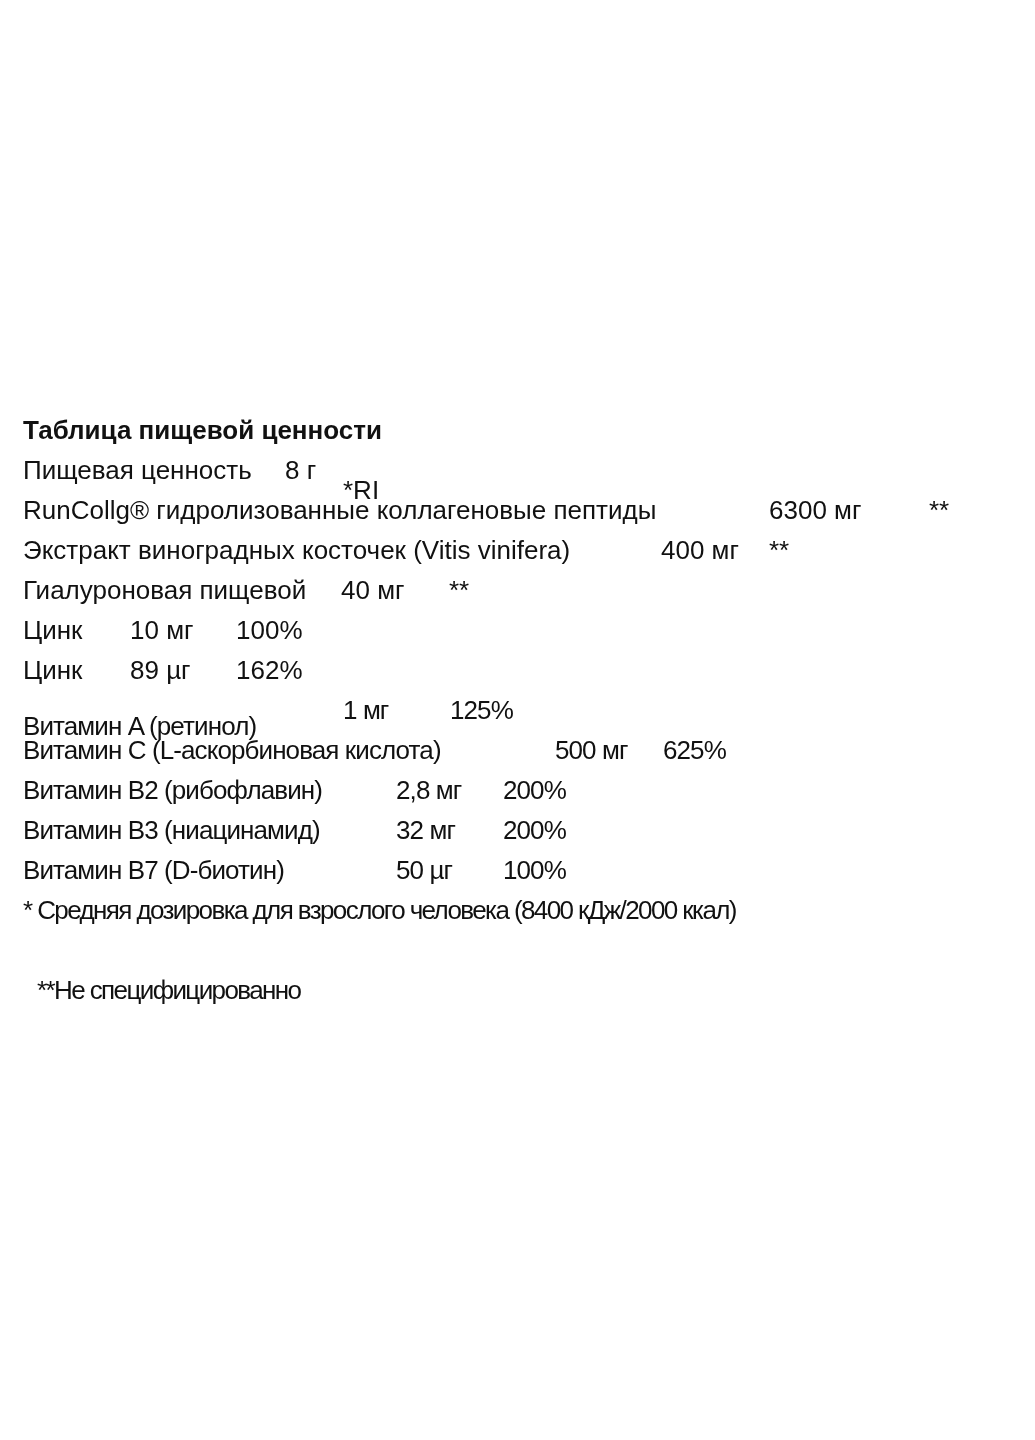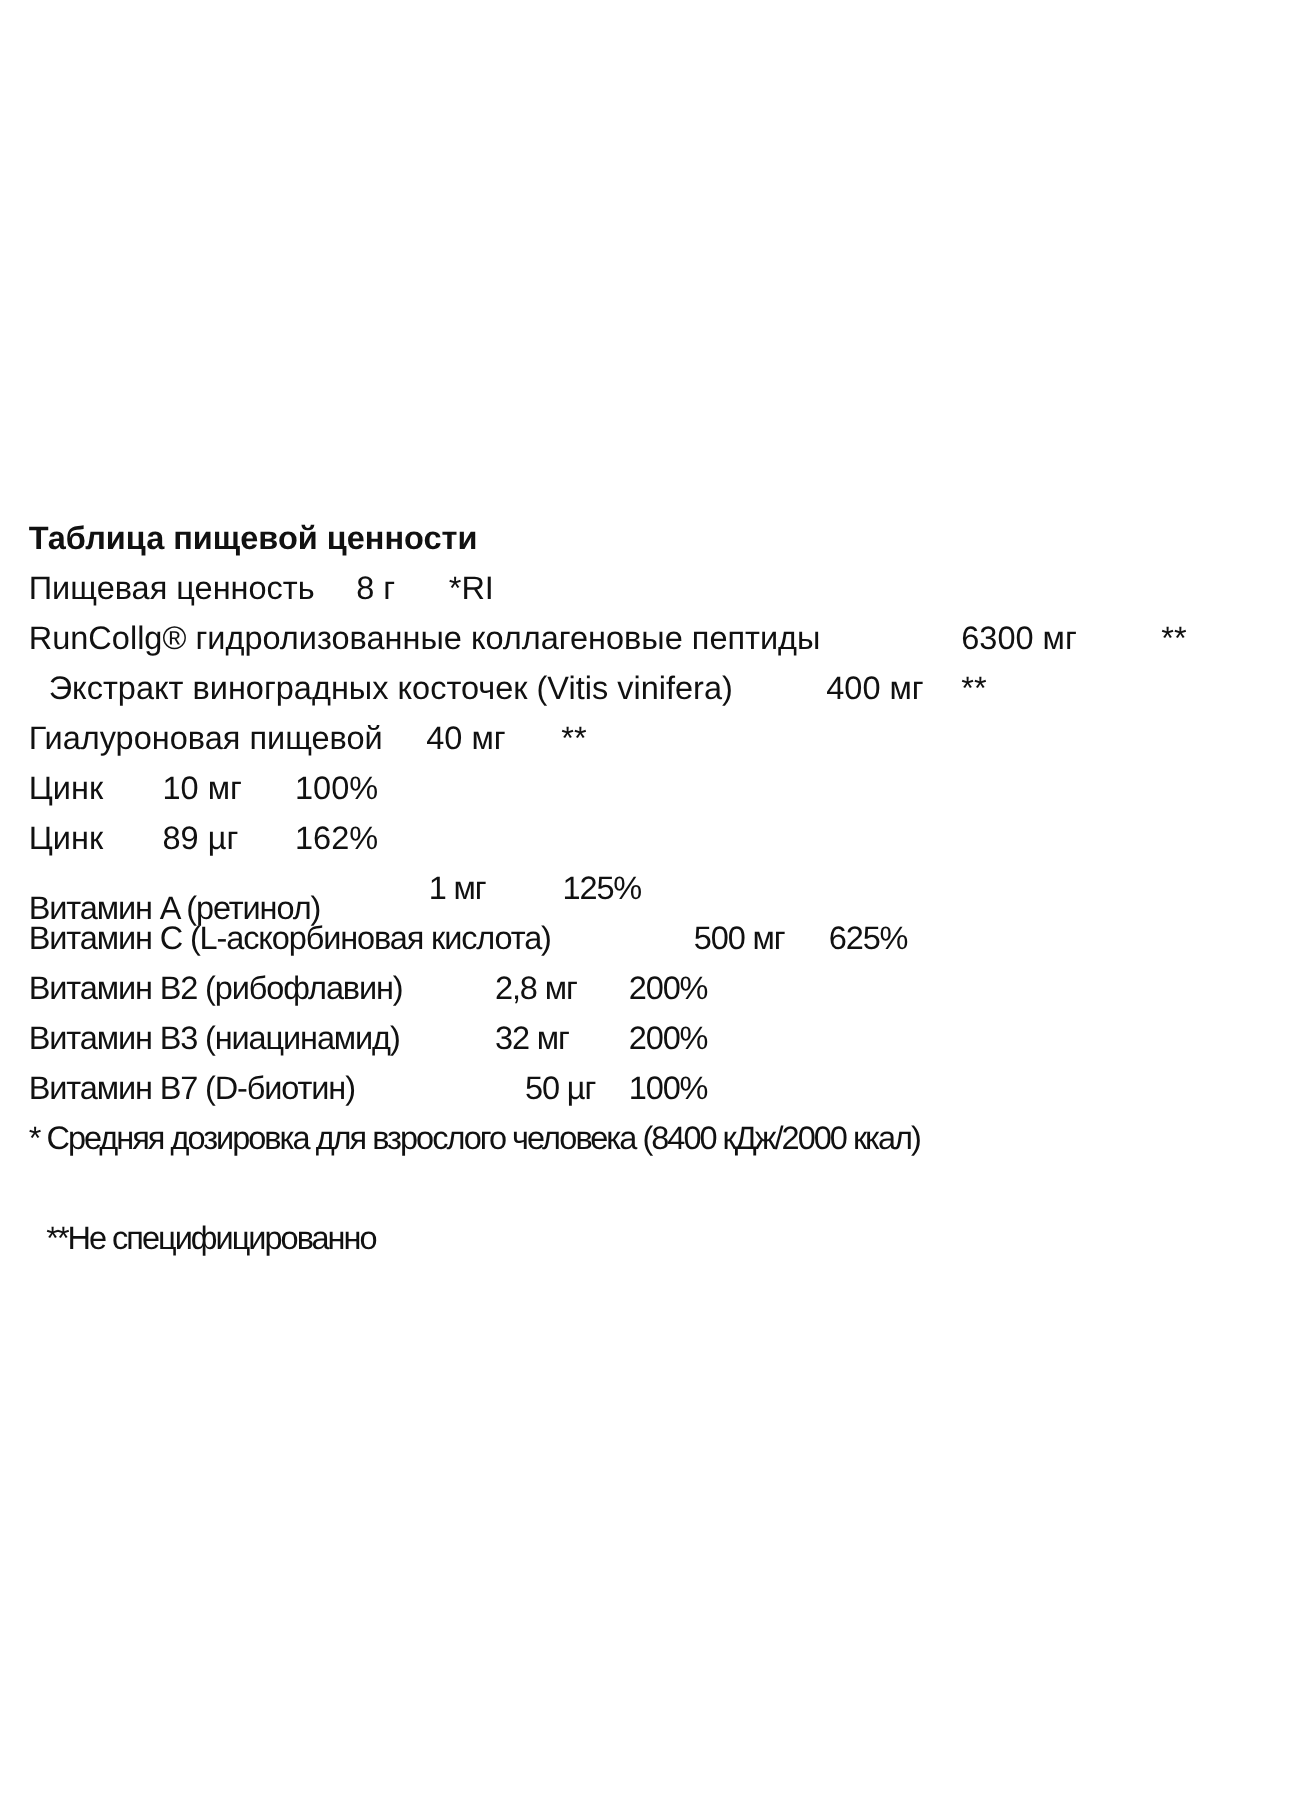--- a/index.html
+++ b/index.html
@@ -50,31 +50,31 @@
 
 <div class="doc">
 
   <div class="line title" style="top:0px;">
     <span class="seg" style="left:0;">Таблица пищевой ценности</span>
   </div>
 
   <div class="line" style="top:40px;">
     <span class="seg" style="left:0;">Пищевая ценность</span>
     <span class="seg" style="left:262px;">8 г</span>
-    <span class="seg" style="left:336px;">*RI</span>
+    <span class="seg" style="left:320px;margin-top:20px;">*RI</span>
   </div>
 
   <div class="line" style="top:80px;">
     <span class="seg" style="left:0;">RunCollg® гидролизованные коллагеновые пептиды</span>
     <span class="seg" style="left:746px;">6300 мг</span>
     <span class="seg" style="left:906px;">**</span>
   </div>
 
   <div class="line" style="top:120px;">
-    <span class="seg" style="left:16px;">Экстракт виноградных косточек (Vitis vinifera)</span>
+    <span class="seg" style="left:0;">Экстракт виноградных косточек (Vitis vinifera)</span>
     <span class="seg" style="left:638px;text-align:center;">400 мг</span>
     <span class="seg" style="left:746px;">**</span>
   </div>
 
   <div class="line" style="top:160px;">
     <span class="seg" style="left:0;">Гиалуроновая пищевой</span>
     <span class="seg" style="left:318px;">40 мг</span>
     <span class="seg" style="left:426px;">**</span>
   </div>
 
@@ -109,21 +109,21 @@
   </div>
 
   <div class="line narrow" style="top:400px;">
     <span class="seg" style="left:0;">Витамин B3 (ниацинамид)</span>
     <span class="seg" style="left:373px;">32 мг</span>
     <span class="seg" style="left:480px;">200%</span>
   </div>
 
   <div class="line narrow" style="top:440px;">
     <span class="seg" style="left:0;">Витамин B7 (D-биотин)</span>
-    <span class="seg" style="left:373px;margin-left:24px;">50 µг</span>
+    <span class="seg" style="left:373px;">50 µг</span>
     <span class="seg" style="left:480px;">100%</span>
   </div>
 
   <div class="line narrow2" style="top:480px;">
     <span class="seg" style="left:0;">* Средняя дозировка для взрослого человека (8400 кДж/2000 ккал)</span>
   </div>
 
   <div class="line narrow2" style="top:560px;">
     <span class="seg" style="left:14px;">**Не специфицированно</span>
   </div>

